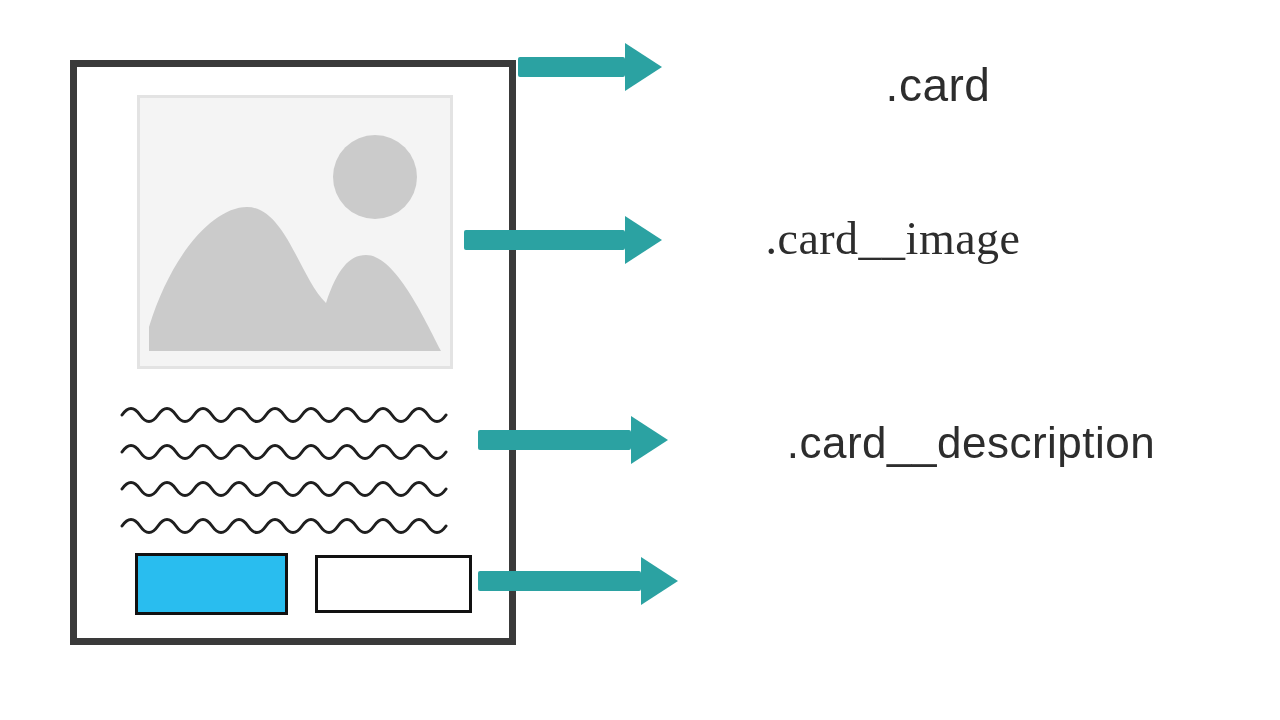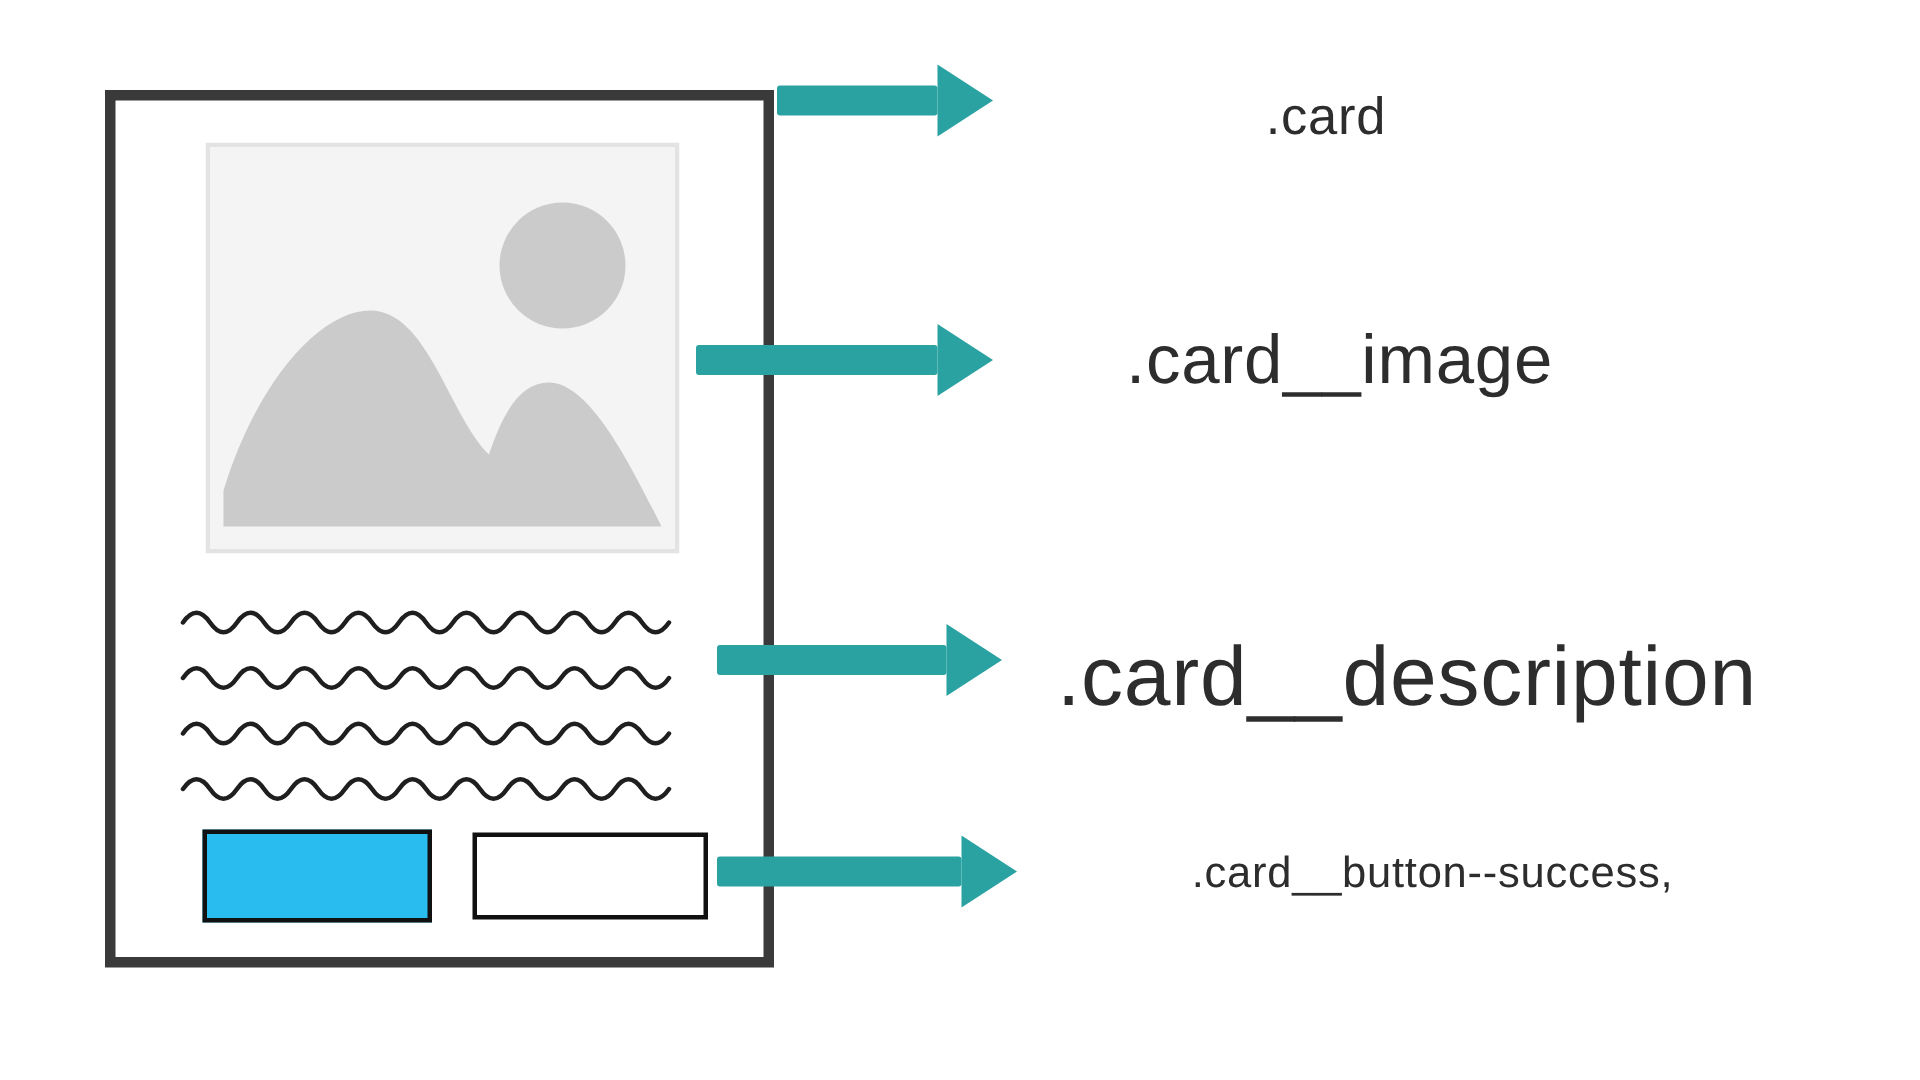--- a/index.html
+++ b/index.html
@@ -87,23 +87,23 @@
 
   
   .label {
     position: absolute;
     color: #2d2d2d;
     font-weight: 300;
     letter-spacing: 0.5px;
     text-align: center;
     white-space: nowrap;
   }
-  .label-card        { left: 684px; top: 58px;  width: 400px; font-size: 35px; }
-  .label-image       { left: 693px; top: 212px; width: 400px; font-size: 46px; }
-  .label-description { left: 688px; top: 418px; width: 500px; font-size: 56px; }
+  .label-card        { left: 738px; top: 58px;  width: 400px; font-size: 46px; }
+  .label-image       { left: 693px; top: 212px; width: 400px; font-size: 46px; font-family: Liberation Serif, serif; }
+  .label-description { left: 721px; top: 418px; width: 500px; font-size: 44px; }
   .label-buttons     { left: 700px; top: 556px; width: 510px; font-size: 29px; line-height: 52px; }
 </style>
 </head>
 <body>
 
 <div class="page">
 
   <div class="card">
 
     <svg class="card-image" viewBox="0 0 316 274" xmlns="http://www.w3.org/2000/svg">
@@ -140,16 +140,15 @@
     <div class="arrow-head"></div>
   </div>
 
   <div class="label label-card">.card</div>
 
   <div class="label label-image">.card__image</div>
 
   <div class="label label-description">.card__description</div>
 
   <div class="label label-buttons">
-    <div>.card__button--success,</div>
   </div>
 
 </div>
 
 </body></html>

